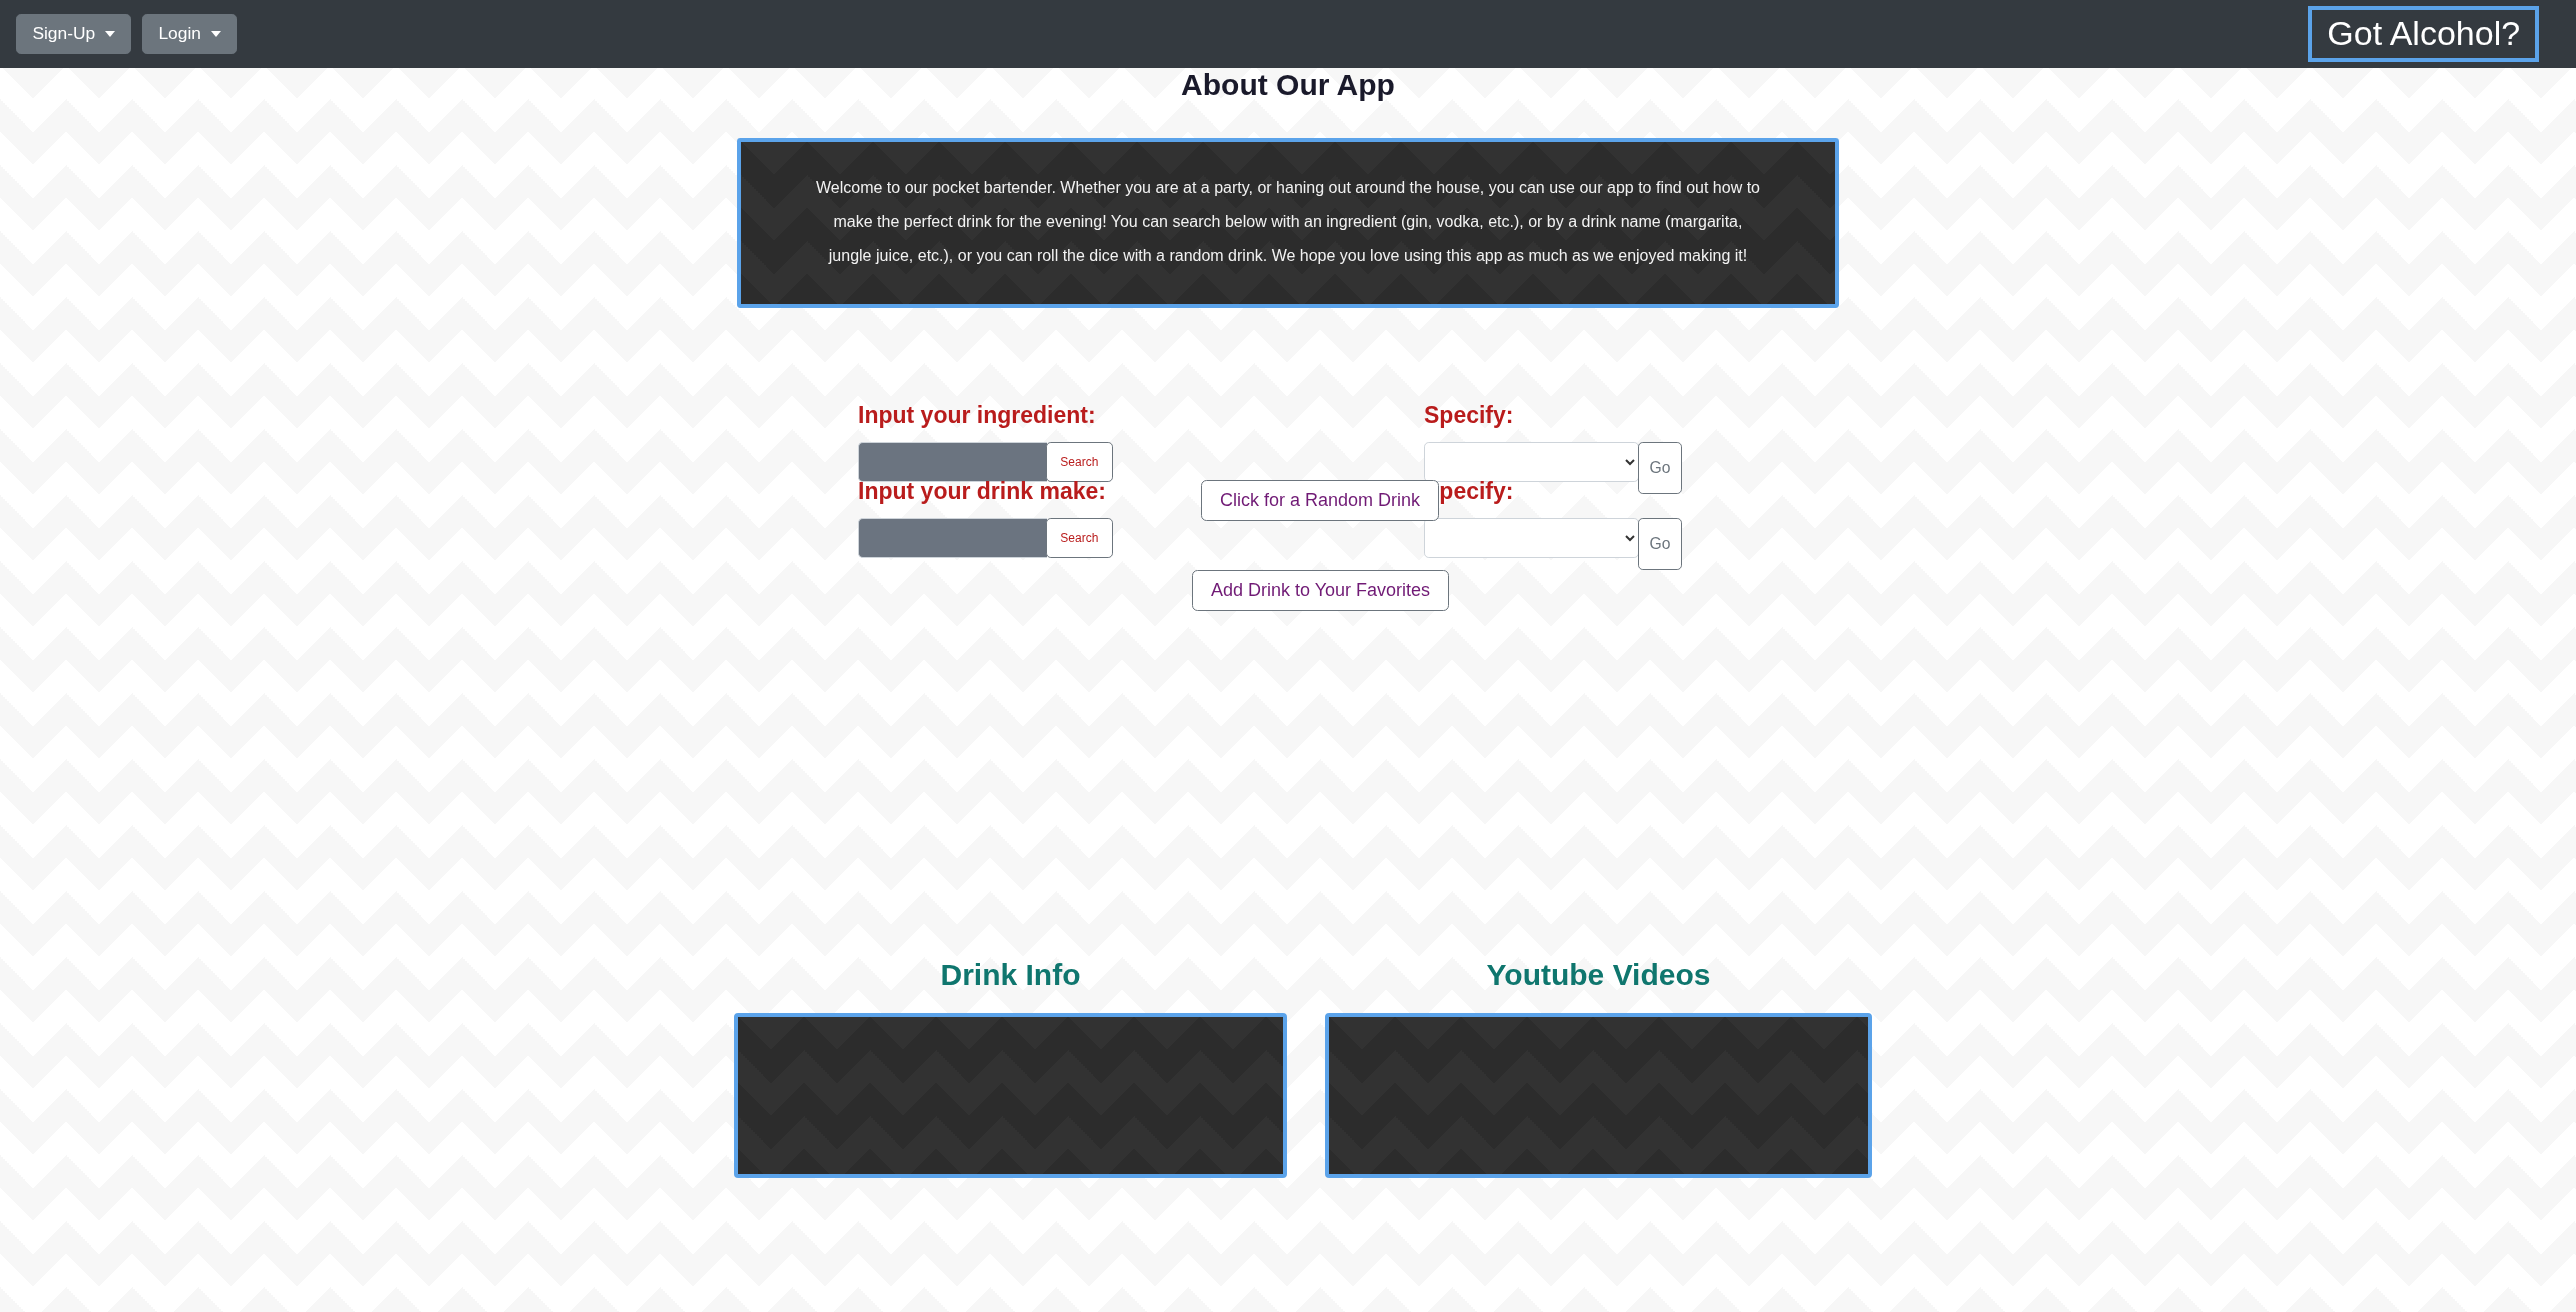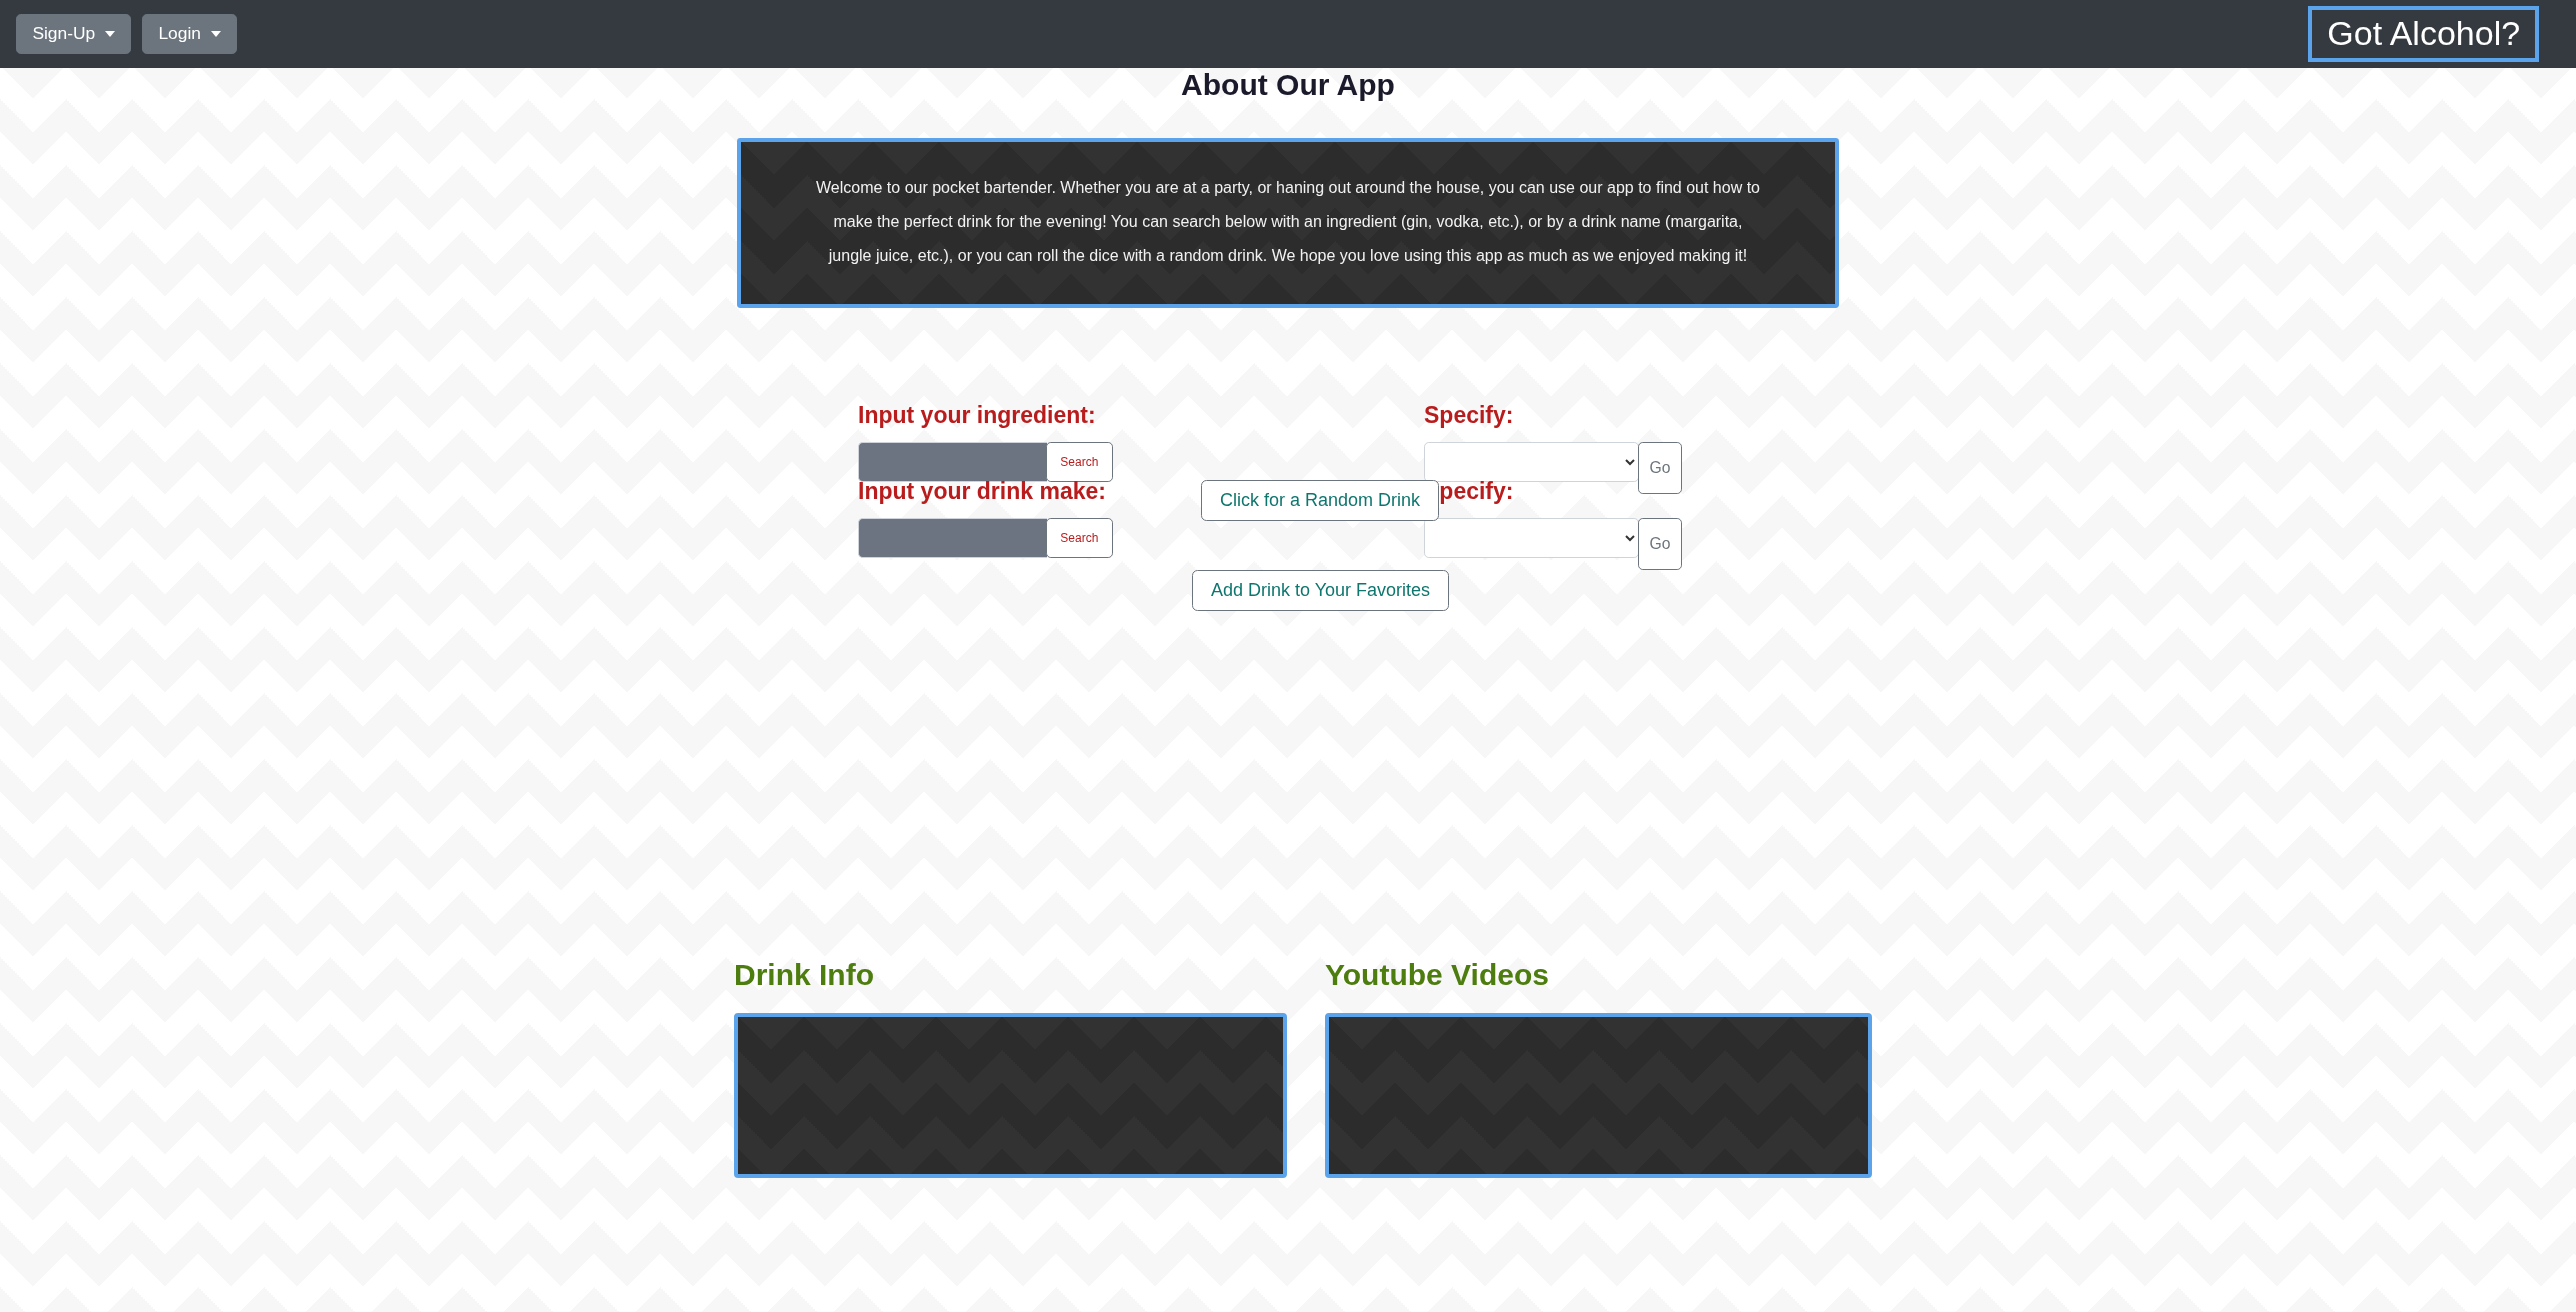--- a/index.html
+++ b/index.html
@@ -206,21 +206,21 @@
     line-height: 1;
     margin-left: -0.7px;
   }
 
   
   .action-btn {
     display: block;
     background: #ffffff;
     border: 1.4px solid #6c757d;
     border-radius: 5.5px;
-    color: #0f766e;
+    color: #701a75;
     font-size: 18px;
     font-family: "Liberation Sans", sans-serif;
     padding: 9.6px 18px 11px 18px;
     line-height: 1;
     cursor: pointer;
     white-space: nowrap;
     position: absolute;
   }
 
   
@@ -229,22 +229,22 @@
     top: 892px;
     left: 0;
     width: 2576px;
   }
 
   .panel-col { position: absolute; }
 
   .panel-heading {
     font-size: 30px;
     font-weight: bold;
-    color: #4d7c0f;
-    text-align: left;
+    color: #0f766e;
+    text-align: center;
     font-family: "Liberation Sans", sans-serif;
     line-height: 1;
   }
 
   .panel-box {
     margin-top: 22.6px;
     height: 165px;
     background: #2c2c2c;
     background-image:
       linear-gradient(135deg, #323232 25%, transparent 25%),

